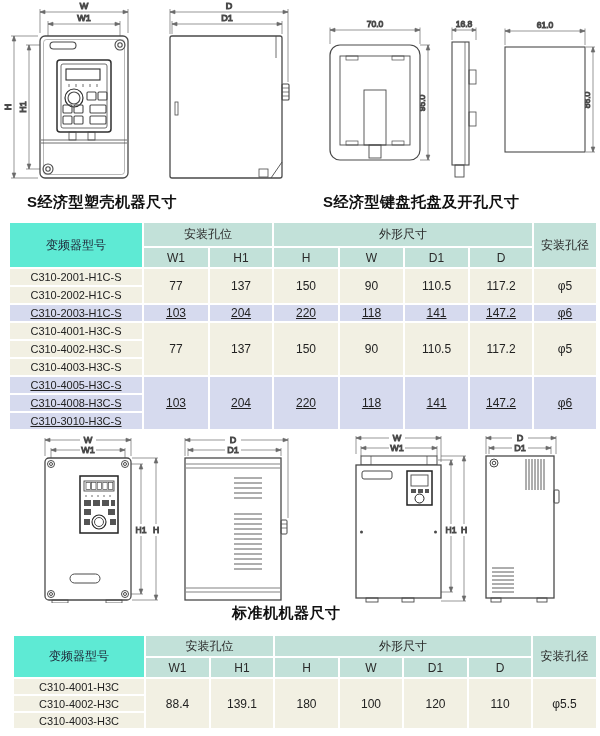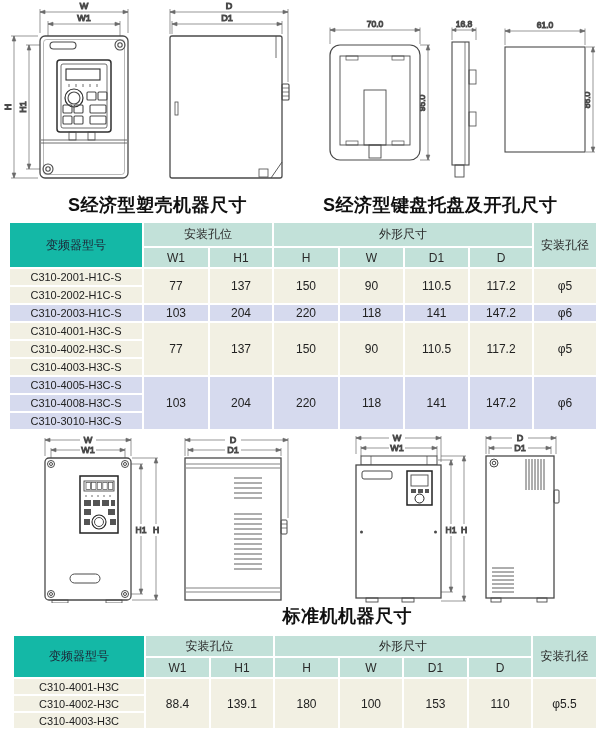--- a/index.html
+++ b/index.html
@@ -3,32 +3,32 @@
 <meta charset="utf-8">
 <style>
   html,body{margin:0;padding:0;}
   body{
     width:600px;height:736px;position:relative;background:#ffffff;
     font-family:"Liberation Sans", sans-serif;color:#222;overflow:hidden;
   }
   .abs{position:absolute;}
   svg text{font-family:"Liberation Sans", sans-serif;fill:#3a3a3a;}
   .caption{
-    position:absolute;text-align:right;font-weight:bold;
-    font-size:18px;color:#101010;letter-spacing:0.5px;white-space:nowrap;
+    position:absolute;text-align:left;font-weight:bold;
+    font-size:15px;color:#101010;letter-spacing:0.5px;white-space:nowrap;
   }
   table{border-collapse:separate;border-spacing:2px;table-layout:fixed;}
   th,td{
     padding:0;margin:0;text-align:center;vertical-align:middle;
     font-size:12px;font-weight:normal;white-space:nowrap;overflow:hidden;
   }
-  th.blue{background:#14b8a6;color:#1d2335;margin-top:12px;}
+  th.blue{background:#5eead4;color:#1d2335;margin-top:12px;}
   th.teal{background:#c2e1d9;color:#2a2a2a;}
   td.cream{background:#f2f0e3;}
-  td.lav{background:#d6daee;}
+  td.lav{background:#d6daee;text-decoration:underline;}
   td.model{font-size:11px;}
 </style>
 </head>
 <body>
 
 <svg class="abs" style="left:0;top:0" width="600" height="192" viewBox="0 0 600 192">
 
   <g stroke="#4a4a4a" fill="none" stroke-width="1.1">
 
     <g stroke="#6a6a6a" stroke-width="0.7">
@@ -390,21 +390,21 @@
     <th class="teal">W</th>
     <th class="teal">D1</th>
     <th class="teal">D</th>
   </tr>
   <tr style="height:15px">
     <td class="cream model">C310-4001-H3C</td>
     <td class="cream" rowspan="3">88.4</td>
     <td class="cream" rowspan="3">139.1</td>
     <td class="cream" rowspan="3">180</td>
     <td class="cream" rowspan="3">100</td>
-    <td class="cream" rowspan="3">153</td>
+    <td class="cream" rowspan="3">120</td>
     <td class="cream" rowspan="3">110</td>
     <td class="cream" rowspan="3">φ5.5</td>
   </tr>
   <tr style="height:15px">
     <td class="cream model">C310-4002-H3C</td>
   </tr>
   <tr style="height:15px">
     <td class="cream model">C310-4003-H3C</td>
   </tr>
 </tbody>

